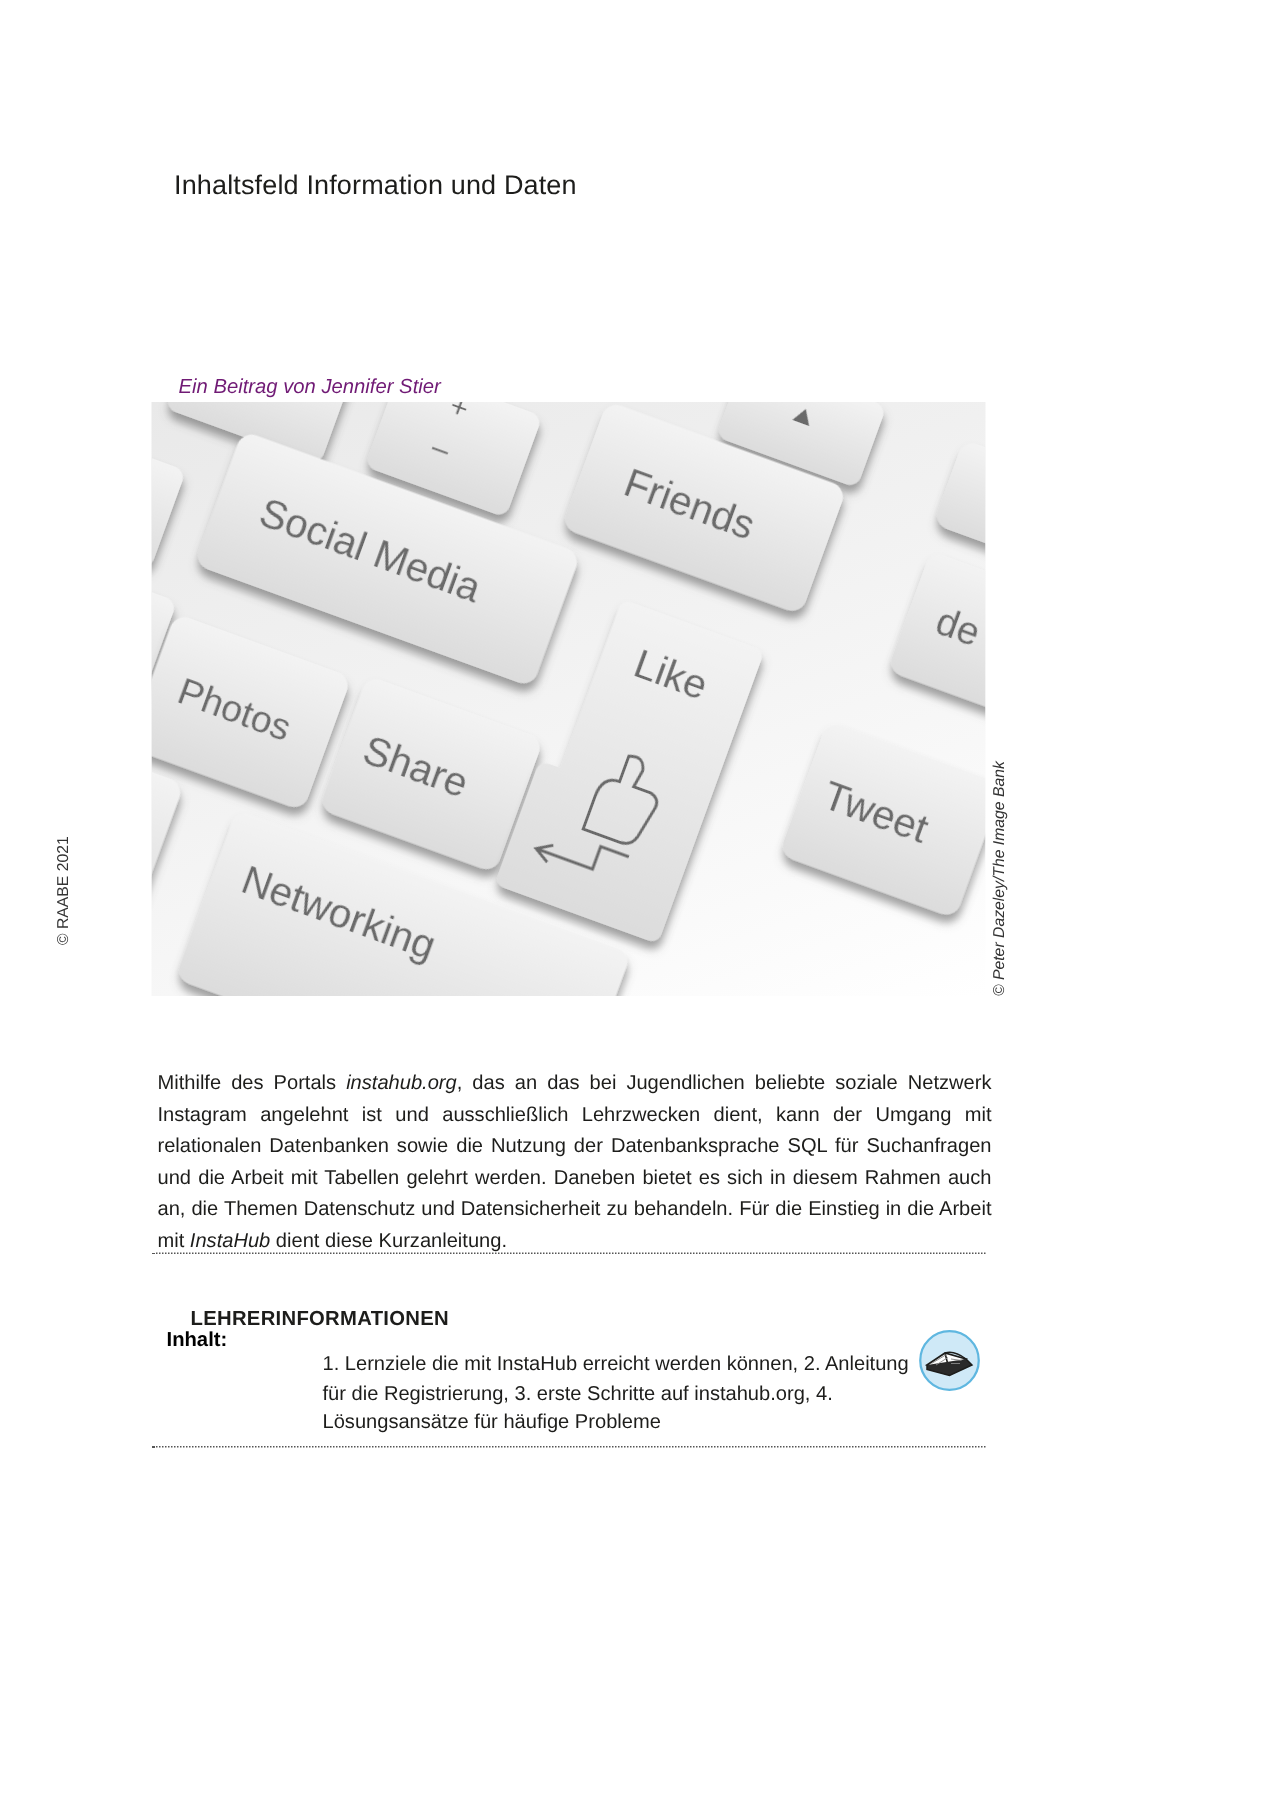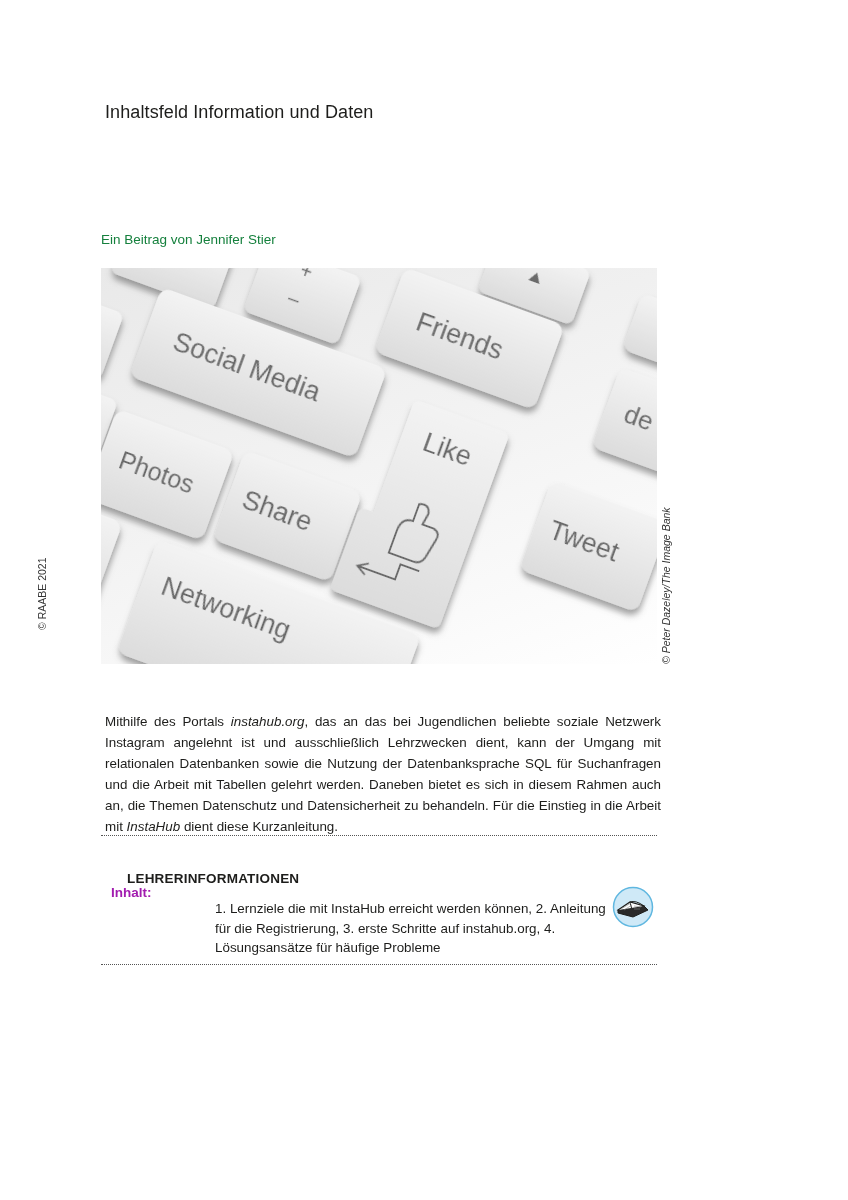--- a/index.html
+++ b/index.html
@@ -20,39 +20,40 @@
       left: 0; top: 0;
       width: 848px; height: 1200px;
     }
     .kicker {
       position: absolute;
       left: 101px; top: 98px;
       font-size: 18px;
       font-weight: 500;
       color: #1d1d1b;
       letter-spacing: 0.1px;
-      margin: 4px;
+      margin: 15px;
     }
     .title {
       position: absolute;
       left: 101px; top: 138px;
       margin: 0;
       font-size: 27px;
       font-weight: 500;
       line-height: 36px;
       color: #1d1d1b;
       width: 600px;
     }
     .title em { font-style: italic; font-weight: 500; }
     .author {
       position: absolute;
       left: 101px; top: 232px;
       font-size: 13.5px;
-      color: #15803d;
-      margin: 0;
+      color: #701a75;
+      margin: 18px;
+      font-style: italic;
     }
     .photo {
       position: absolute;
       left: 101px; top: 268px;
       width: 556px; height: 396px;
       overflow: hidden;
       background: linear-gradient(160deg, #e9e9e9 0%, #f2f2f2 45%, #fafafa 80%, #ffffff 100%);
     }
     .photo svg { display: block; }
     .photo-credit {
@@ -101,21 +102,21 @@
       font-size: 13.5px;
       font-weight: bold;
       letter-spacing: 0.2px;
       color: #1d1d1b;
     }
     .content-label {
       position: absolute;
       left: 111px; top: 885px;
       font-size: 13.5px;
       font-weight: bold;
-      color: #a21caf;
+      color: #000000;
     }
     .content-text {
       position: absolute;
       left: 200px; top: 884px;
       width: 410px;
       margin: 15px;
       font-size: 13.4px;
       line-height: 19.5px;
       color: #1d1d1b;
     }

